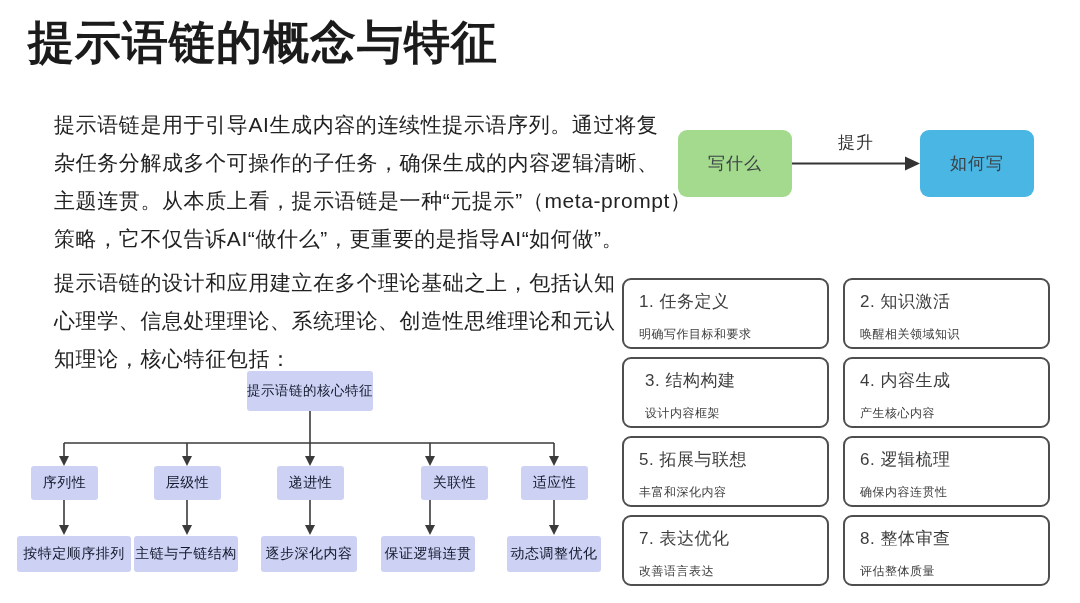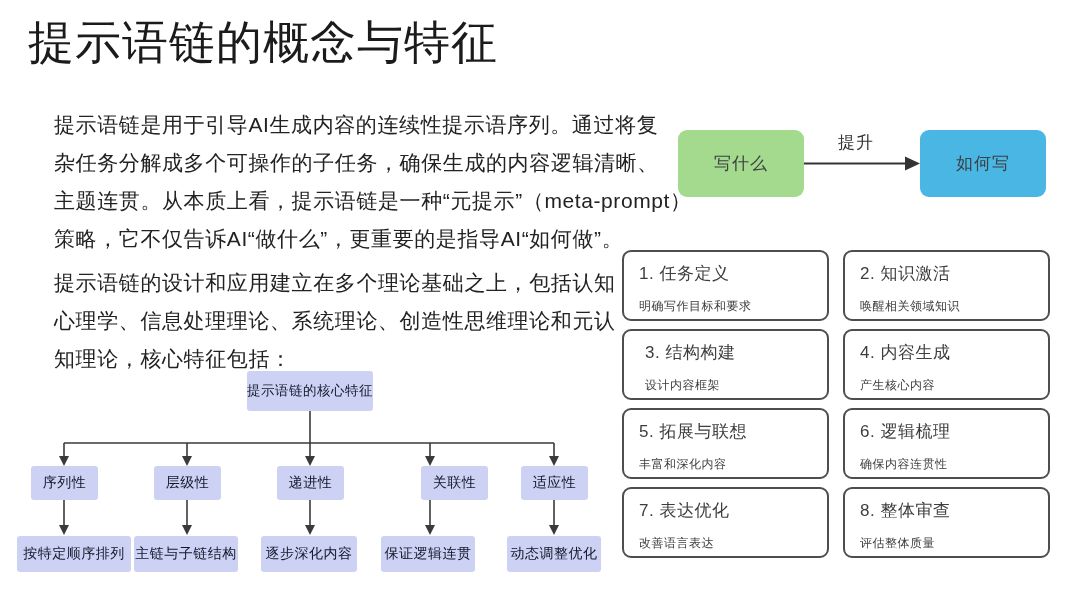--- a/index.html
+++ b/index.html
@@ -6,32 +6,32 @@
   body{
     width:1080px;height:603px;position:relative;overflow:hidden;
     background:#ffffff;
     font-family:"Liberation Sans","DejaVu Sans",sans-serif;
     color:#222;
   }
   .abs{position:absolute;}
   
   #slide-title{
     left:28px;top:16px;margin:0;
-    font-size:46px;font-weight:400;letter-spacing:1px;color:#1b1b1b;
+    font-size:46px;font-weight:700;letter-spacing:1px;color:#1b1b1b;
     line-height:1.15;white-space:nowrap;
   }
   
   .para{left:54px;font-size:21px;line-height:38px;letter-spacing:0.6px;color:#222;}
   .para div{white-space:nowrap;}
   #intro-paragraph{top:106px;}
   #theory-paragraph{top:264px;}
   
   .flow-box{
     display:flex;align-items:center;justify-content:center;
-    width:126px;height:67px;border-radius:9px;
+    width:114px;height:67px;border-radius:9px;
     font-size:17px;color:#3c4145;letter-spacing:1px;
   }
   #flow-source-box{left:678px;top:130px;}
   #flow-target-box{left:920px;top:130px;}
   #flow-arrow-label{
     left:792px;top:131px;width:128px;text-align:center;
     font-size:17px;color:#333;letter-spacing:1px;
   }
   
   .tree-node{
@@ -49,21 +49,21 @@
   .lvl2{top:536px;height:36px;}
   #tree-leaf-seq{left:17px;width:114px;}
   #tree-leaf-hier{left:134px;width:104px;}
   #tree-leaf-prog{left:261px;width:96px;}
   #tree-leaf-rel{left:381px;width:94px;}
   #tree-leaf-adapt{left:507px;width:94px;}
   
   #connector-layer{left:0;top:0;pointer-events:none;}
   
   #steps-grid{
-    left:622px;top:250px;width:428px;
+    left:622px;top:278px;width:428px;
     display:grid;grid-template-columns:207px 207px;
     column-gap:14px;row-gap:8px;grid-auto-rows:71px;
   }
   .step-card{
     box-sizing:border-box;border:2px solid #4e4e4e;border-radius:9px;
     background:#fff;padding:10px 14px 0 15px;
   }
   .step-title{font-size:17px;color:#3d3d3d;letter-spacing:0.5px;}
   .step-desc{font-size:12px;color:#3d3d3d;margin-top:13px;letter-spacing:0.5px;}
 </style>

